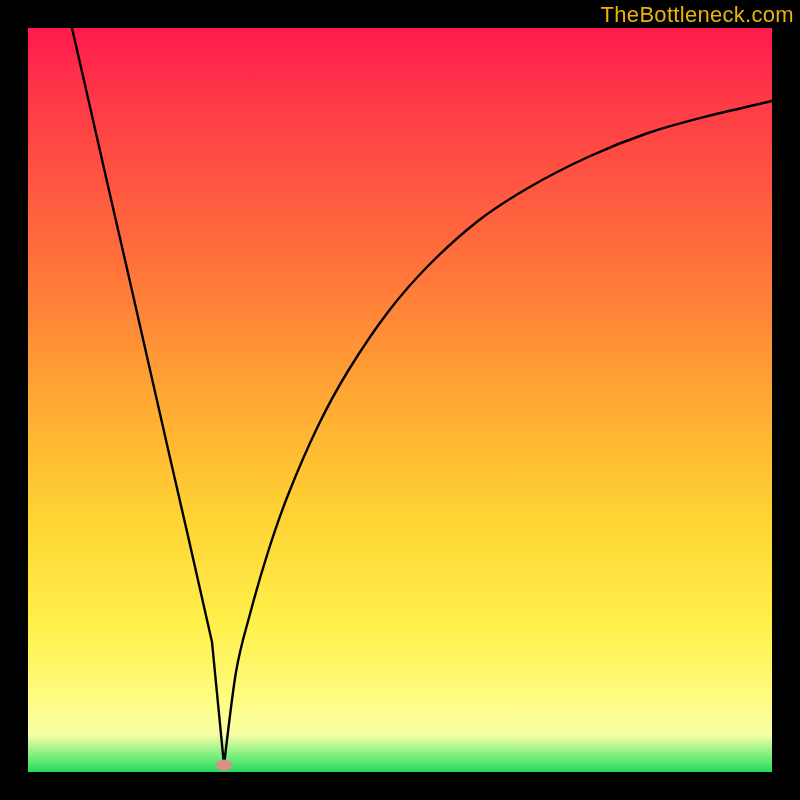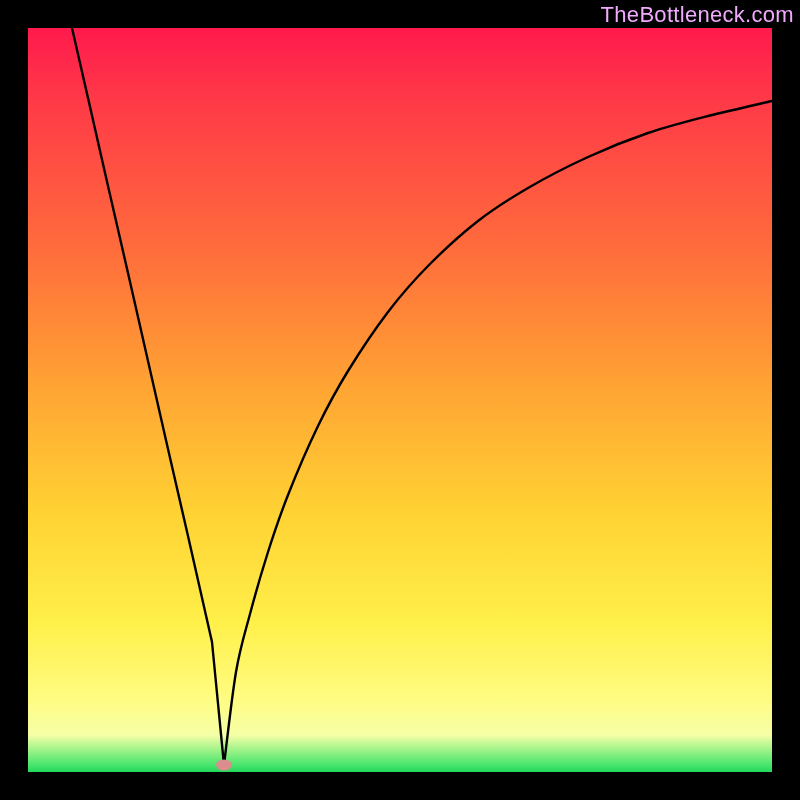--- a/index.html
+++ b/index.html
@@ -35,21 +35,21 @@
       #fffc80 90%,
       #f6ffa6 95%,
       #4ae66e 99%,
       #23d85b 100%
     );
   }
   .attribution {
     position: absolute;
     top: 2px;
     right: 6px;
-    color: #f0abfc;
+    color: #eab308;
     font-size: 22px;
     font-weight: 500;
     letter-spacing: 0.3px;
     pointer-events: none;
   }
   svg.curve {
     position: absolute;
     left: 0;
     top: 0;
   }

